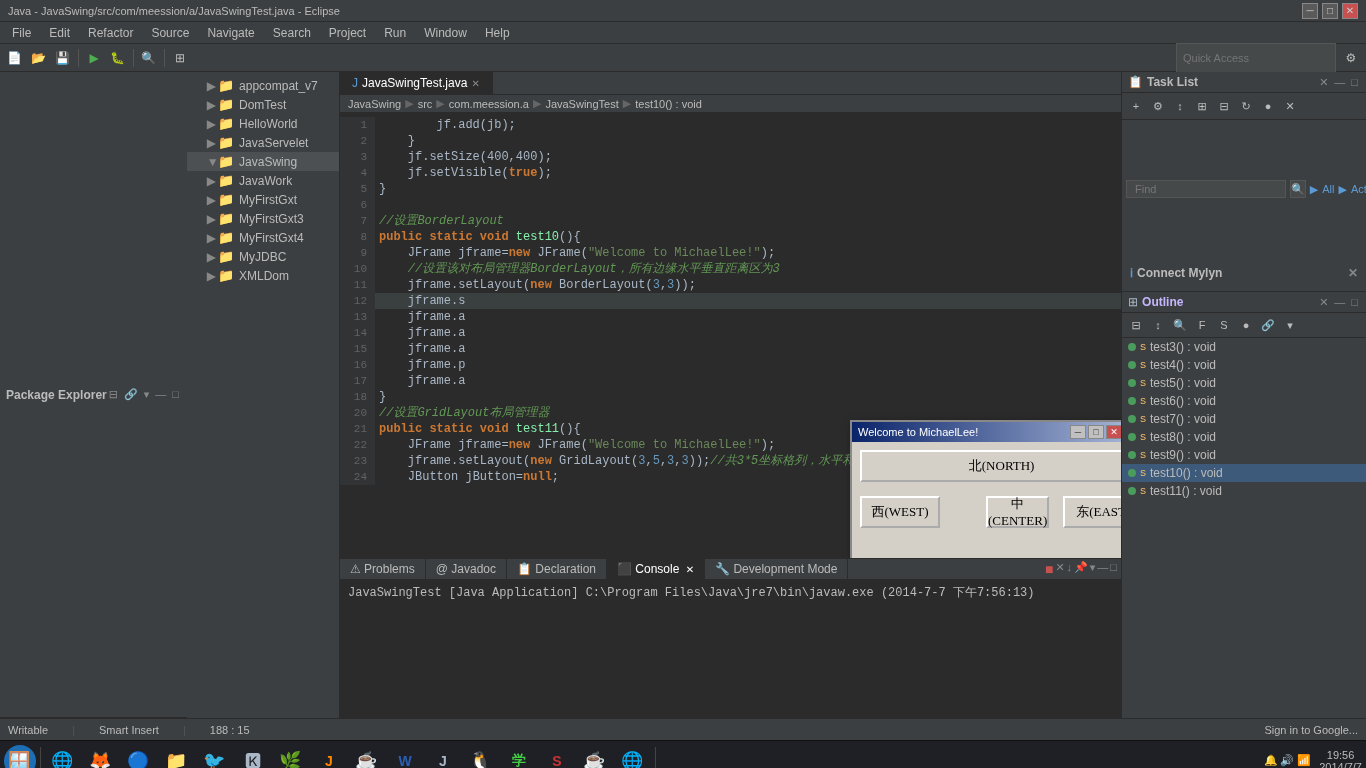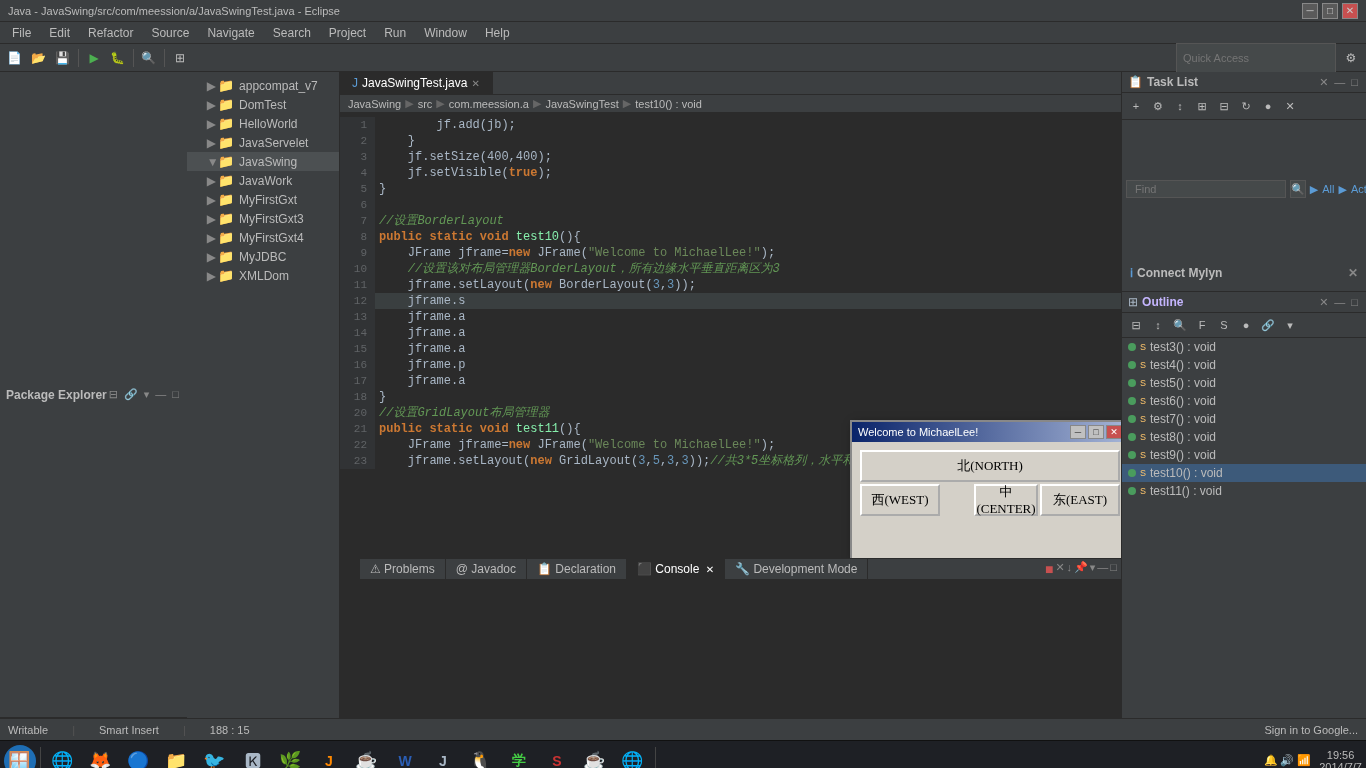--- a/index.html
+++ b/index.html
@@ -55,21 +55,21 @@
     .line-num { width: 35px; min-width: 35px; text-align: right; padding-right: 8px; color: #606366; font-size: 11px; user-select: none; background: #313335; }
     .line-content { flex: 1; padding-left: 4px; white-space: pre; color: #a9b7c6; }
     .kw { color: #cc7832; font-weight: bold; }
     .str { color: #6a8759; }
     .comment { color: #629755; font-style: italic; }
     .type { color: #a9b7c6; }
     .method { color: #86efac; }
     .num { color: #6897bb; }
 
     
-    #bottom-panel { height: 160px; background: #2b2b2b; border-top: 1px solid #2b2b2b; display: flex; flex-direction: column; padding-left: 20px; }
+    #bottom-panel { height: 160px; background: #2b2b2b; border-top: 1px solid #2b2b2b; display: flex; flex-direction: column; }
     #bottom-tabs { background: #3c3f41; display: flex; border-bottom: 1px solid #2b2b2b; align-items: center; }
     .bottom-tab { padding: 3px 10px; font-size: 12px; color: #bbbbbb; cursor: pointer; border-right: 1px solid #2b2b2b; }
     .bottom-tab.active { background: #2b2b2b; color: #ffffff; }
     .bottom-tab-controls { margin-left: auto; display: flex; gap: 2px; padding-right: 4px; }
     .bottom-tab-controls span { font-size: 11px; color: #888; cursor: pointer; }
     #console-content { flex: 1; padding: 4px 8px; font-family: 'Courier New', monospace; font-size: 12px; color: #bbbbbb; overflow: auto; }
 
     
     #status-bar { background: #3c3f41; height: 22px; display: flex; align-items: center; padding: 0 8px; border-top: 1px solid #2b2b2b; gap: 24px; font-size: 11px; color: #bbbbbb; }
     #status-bar .status-sep { color: #555; }
@@ -104,21 +104,21 @@
     .outline-item { display: flex; align-items: center; padding: 2px 6px; cursor: pointer; color: #bbbbbb; font-size: 12px; gap: 4px; }
     .outline-dot { width: 8px; height: 8px; border-radius: 50%; background: #4a9c5d; display: inline-block; }
 
     
     #dialog-overlay { position: absolute; top: 0; left: 0; right: 0; bottom: 0; pointer-events: none; }
     #welcome-dialog { position: absolute; top: 307px; left: 510px; width: 280px; background: #d4d0c8; border: 2px solid #888; box-shadow: 3px 3px 8px rgba(0,0,0,0.5); pointer-events: all; }
     #welcome-dialog .dialog-title { background: linear-gradient(to right, #0a246a, #a6b5d7); color: white; padding: 3px 6px; display: flex; align-items: center; justify-content: space-between; font-size: 11px; }
     #welcome-dialog .dialog-title-btns { display: flex; gap: 2px; }
     #welcome-dialog .dialog-title-btns span { width: 16px; height: 14px; background: #c0c0c0; border: 1px solid #888; display: flex; align-items: center; justify-content: center; font-size: 9px; color: #333; cursor: pointer; }
     #welcome-dialog .dialog-body { padding: 4px; }
-    .border-layout { display: grid; grid-template-columns: 80px 1fr 80px; grid-template-rows: 32px 32px 32px; gap: 2px; padding: 4px; }
+    .border-layout { display: grid; grid-template-columns: 80px 1fr 80px; grid-template-rows: 32px 32px 32px; gap: 14px; padding: 4px; }
     .border-btn { background: #d4d0c8; border: 2px outset #ffffff; display: flex; align-items: center; justify-content: center; font-size: 13px; color: #000; cursor: pointer; font-family: 'SimSun', serif; }
     .border-btn.north { grid-column: 1 / 4; }
     .border-btn.west { grid-column: 1; }
     .border-btn.center { grid-column: 2; margin-left: 32px; }
     .border-btn.east { grid-column: 3; }
     .border-btn.south { grid-column: 1 / 4; }
 
     
     ::-webkit-scrollbar { width: 8px; height: 8px; }
     ::-webkit-scrollbar-track { background: #3c3f41; }
@@ -342,20 +342,24 @@
             <span class="line-content"><span class="kw">public static void</span> <span class="method">test11</span>(){</span>
           </div>
         <div class="code-line">
             <span class="line-num">22</span>
             <span class="line-content">    <span class="type">JFrame</span> jframe=<span class="kw">new</span> <span class="type">JFrame</span>(<span class="str">"Welcome to MichaelLee!"</span>);</span>
           </div>
         <div class="code-line">
             <span class="line-num">23</span>
             <span class="line-content">    jframe.setLayout(<span class="kw">new</span> <span class="type">GridLayout</span>(<span class="num">3</span>,<span class="num">5</span>,<span class="num">3</span>,<span class="num">3</span>));<span class="comment">//共3*5坐标格列，水平和垂直距离为3</span></span>
           </div>
+        <div class="code-line">
+            <span class="line-num">24</span>
+            <span class="line-content">    <span class="type">JButton</span> jButton=<span class="kw">null</span>;</span>
+          </div>
       </div>
 
       <div id="dialog-overlay">
         <div id="welcome-dialog">
           <div class="dialog-title">
             <span>Welcome to MichaelLee!</span>
             <div class="dialog-title-btns">
               <span>─</span>
               <span>□</span>
               <span style="background:#c75050;color:white;">✕</span>
@@ -398,20 +402,23 @@
         </div>
         <div class="bottom-tab-controls">
           <span style="color:#c75050;font-size:14px;">■</span>
           <span>✕</span>
           <span>↓</span>
           <span>📌</span>
           <span>▾</span>
           <span>—</span>
           <span>□</span>
         </div>
+      </div>
+      <div id="console-content">
+        <span>JavaSwingTest [Java Application] C:\Program Files\Java\jre7\bin\javaw.exe (2014-7-7 下午7:56:13)</span>
       </div>
     </div>
   </div>
 
   <div id="right-panel">
 
     <div id="task-list-panel">
       <div id="task-list-header">
         <div style="display:flex;align-items:center;gap:4px;">
           <span>📋</span>

